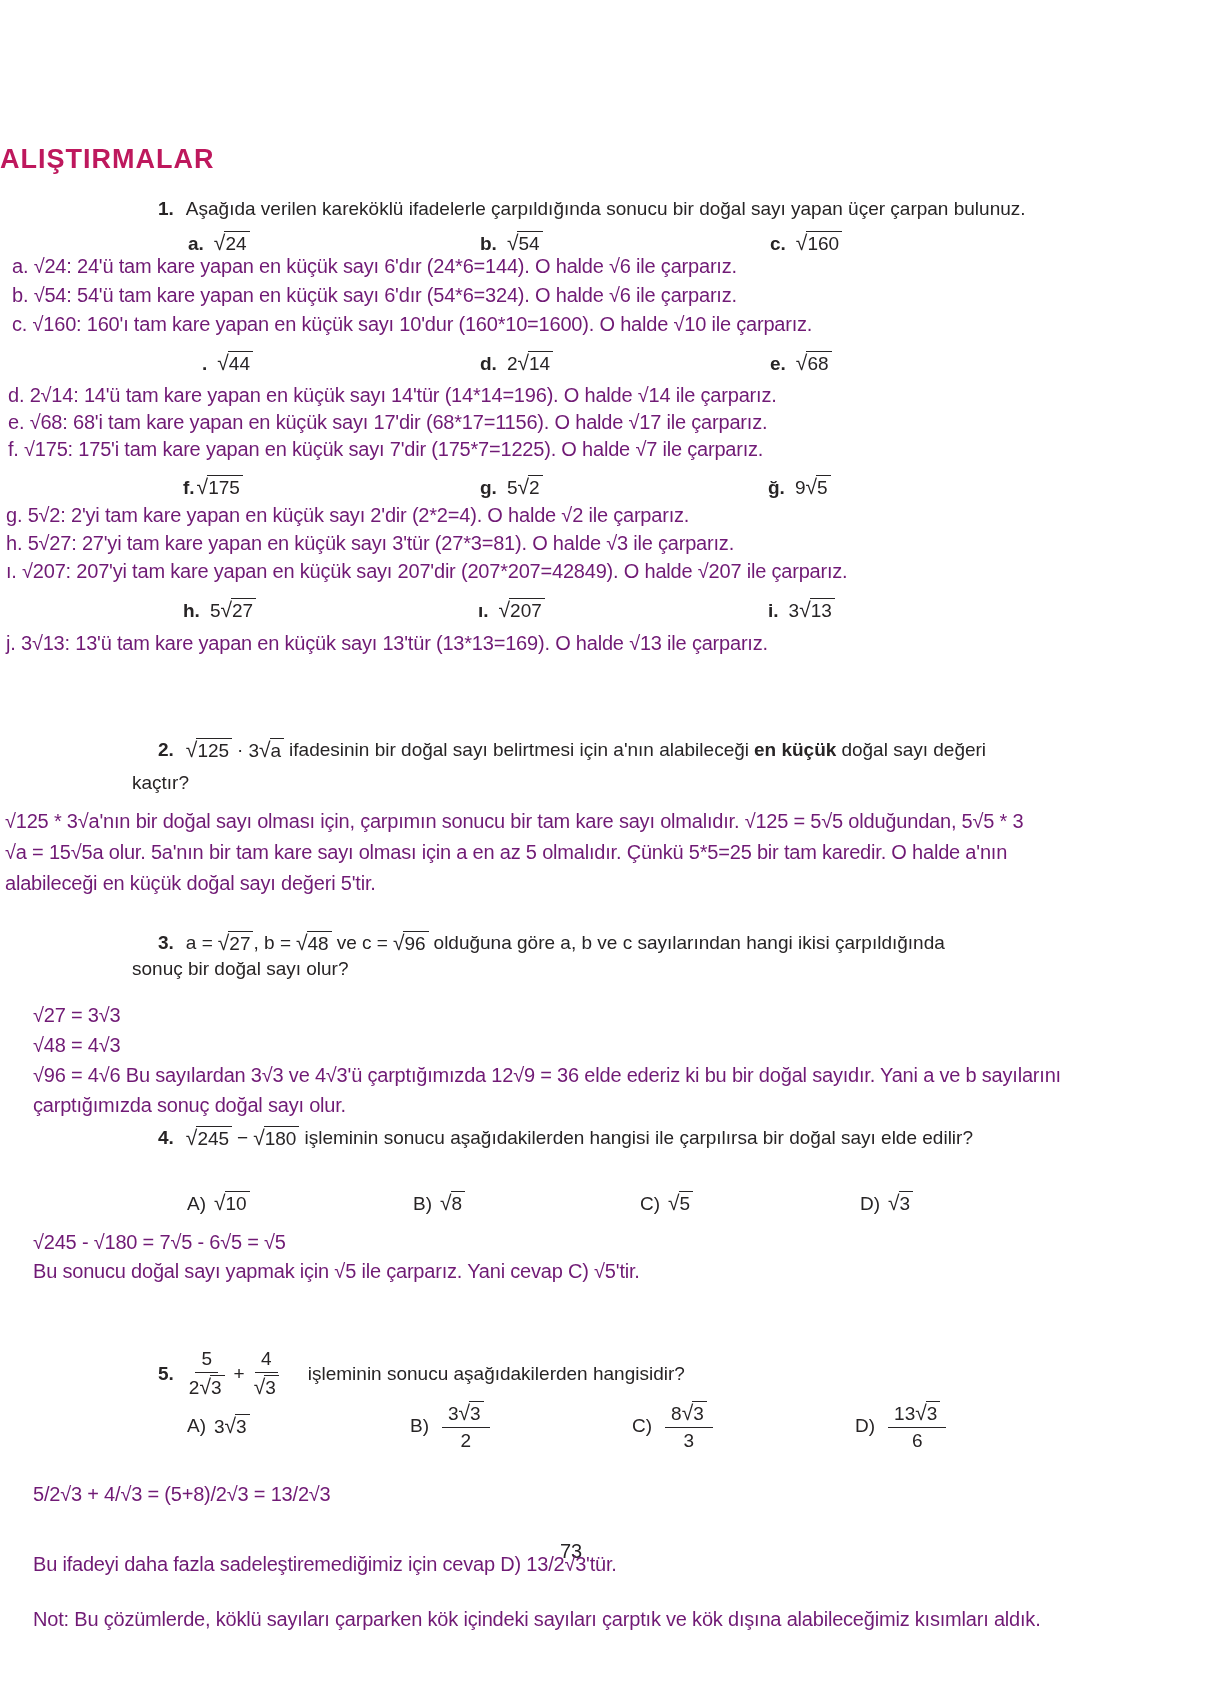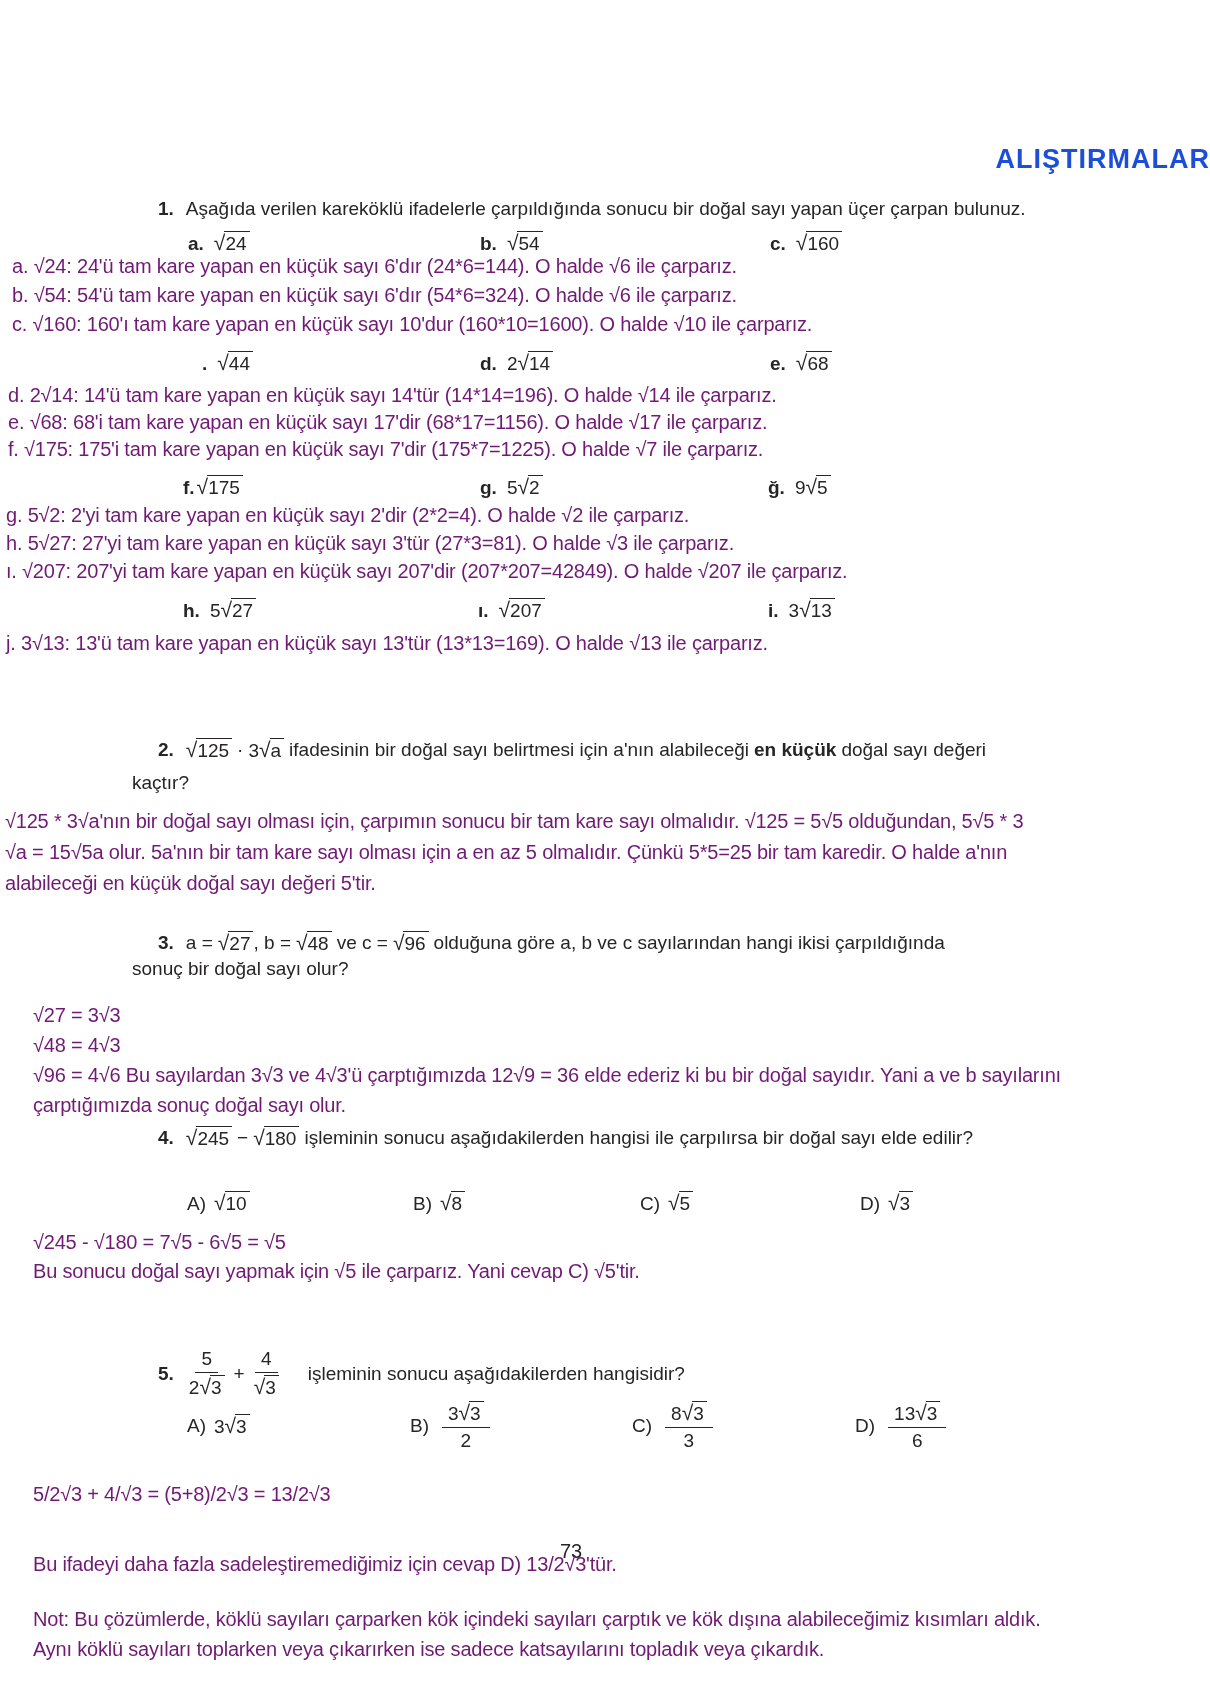--- a/index.html
+++ b/index.html
@@ -3,22 +3,22 @@
 <meta charset="utf-8">
 <style>
   *{margin:0;padding:0;box-sizing:border-box}
   html,body{width:1210px;height:1683px}
   body{
     position:relative;background:#ffffff;overflow:hidden;
     font-family:"Liberation Sans",sans-serif;color:#272425;
   }
   .abs{position:absolute;white-space:nowrap}
   .title{
-    left:0;top:144px;width:1210px;text-align:right;
-    font-size:27px;font-weight:bold;letter-spacing:1px;color:#1d4ed8;
+    left:0;top:144px;width:1210px;text-align:left;
+    font-size:27px;font-weight:bold;letter-spacing:1px;color:#be185d;
   }
   .stmt{font-size:19px;display:flex;align-items:center}
   .stmt .qnum{font-weight:bold;margin-right:12px}
   .stmt .seg{margin:0 5px}
   .cont{font-size:19px}
   .red{color:#701a75;font-size:20px;letter-spacing:-0.2px}
   .redblock div{white-space:nowrap}
   .lh27 div{line-height:27px}
   .lh28 div{line-height:28px}
   .lh29 div{line-height:29px}
@@ -336,14 +336,13 @@
 </span>
 
 <div class="abs red" style="left:33px;top:1483px">5/2√3 + 4/√3 = (5+8)/2√3 = 13/2√3</div>
 
 <div class="abs pgnum" style="left:560px;top:1540px">73</div>
 
 <div class="abs red" style="left:33px;top:1553px">Bu ifadeyi daha fazla sadeleştiremediğimiz için cevap D) 13/2√3'tür.</div>
 
 <div class="abs red redblock lh30" style="left:33px;top:1604px">
   <div>Not: Bu çözümlerde, köklü sayıları çarparken kök içindeki sayıları çarptık ve kök dışına alabileceğimiz kısımları aldık.</div>
-  <div>Aynı köklü sayıları toplarken veya çıkarırken ise sadece katsayılarını topladık veya çıkardık.</div>
 </div>
 
 </body></html>

